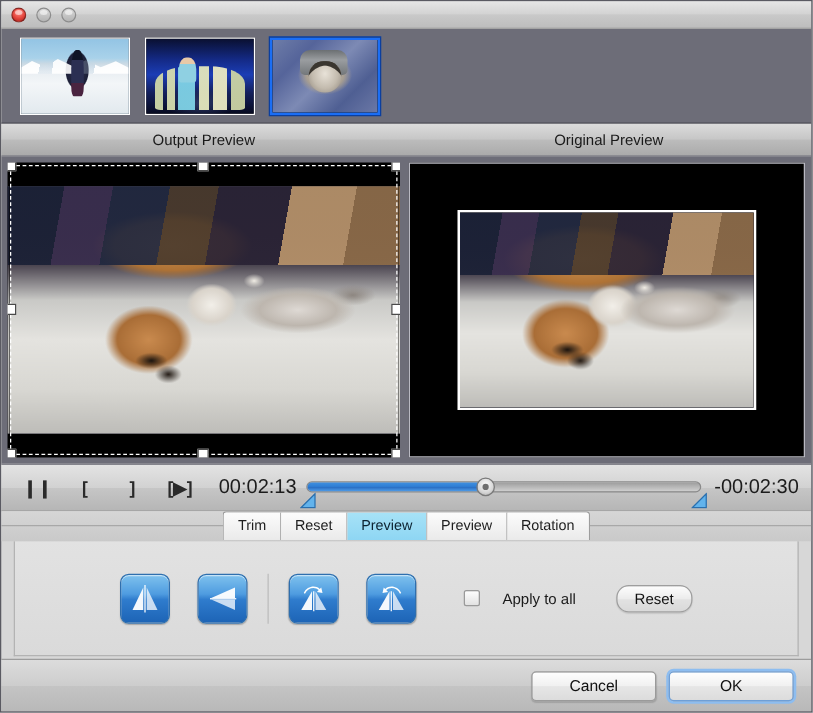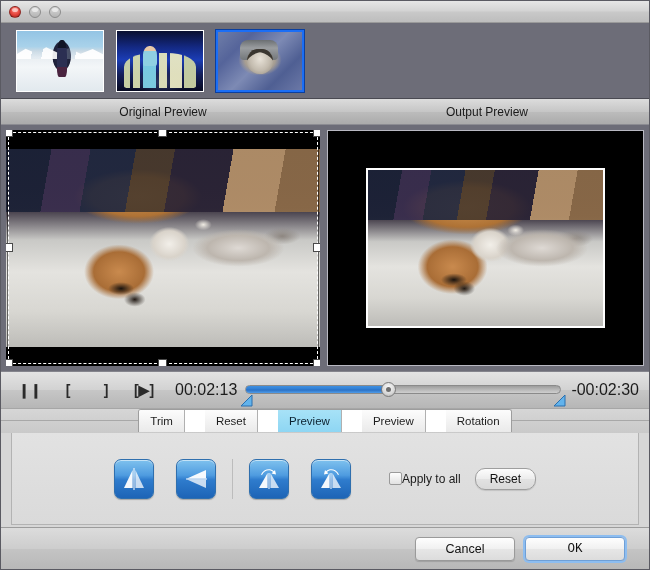--- a/index.html
+++ b/index.html
@@ -371,21 +371,20 @@
     display: flex;
     position: relative;
     z-index: 2;
     border: 1px solid #9d9d9d;
     border-bottom: none;
     border-radius: 3px 3px 0 0;
     overflow: hidden;
     background: #fff;
     height: 22px;
     box-shadow: 0 -1px 0 rgba(255,255,255,0.6) inset;
-    gap: 20px;
   }
   .tab {
     padding: 0 11px;
     height: 22px;
     display: flex;
     align-items: center;
     font-size: 11.5px;
     color: #1d1d1d;
     background: linear-gradient(to bottom, #fcfcfc 0%, #eaeaea 100%);
     border-right: 1px solid #b0b0b0;
@@ -431,21 +430,21 @@
   .rot-btn svg { display: block; }
   .vdiv {
     width: 1px;
     height: 40px;
     background: #bcbcbc;
     margin: 0 16px;
   }
   .apply-wrap {
     display: flex;
     align-items: center;
-    gap: 0;
+    gap: 18px;
     margin-left: 38px;
   }
   .chk {
     width: 13px; height: 13px;
     border-radius: 2px;
     border: 1px solid #9a9a9a;
     box-sizing: border-box;
     background: linear-gradient(to bottom, #fdfdfd 0%, #e2e2e2 100%);
     cursor: pointer;
   }
@@ -466,39 +465,38 @@
   .footer {
     position: absolute;
     left: 0; right: 0; bottom: 0;
     height: 42px;
     background: linear-gradient(to bottom, #dcdcdc 0%, #cdcdcd 50%, #c4c4c4 51%, #b8b8b8 100%);
     border-top: 1px solid #9c9c9c;
     box-sizing: border-box;
     display: flex;
     align-items: center;
     justify-content: flex-end;
-    padding-right: 24px;
+    padding-right: 14px;
     gap: 10px;
   }
   .fbtn {
     min-width: 66px;
     padding: 4px 16px;
     font-size: 12.5px;
     color: #111;
     text-align: center;
     border: 1px solid #9a9a9a;
     border-radius: 4px;
     background: linear-gradient(to bottom, #fefefe 0%, #f0f0f0 50%, #e6e6e6 51%, #dcdcdc 100%);
     box-shadow: 0 1px 1px rgba(0,0,0,0.15);
     cursor: pointer;
   }
   .fbtn.default {
     box-shadow: 0 0 0 2px #8dbdf0, 0 1px 1px rgba(0,0,0,0.15);
     border-color: #6f9fd6;
-    font-family: Liberation Mono, monospace;
   }
 </style>
 </head>
 <body>
 
 <div class="window">
 
   <div class="titlebar">
     <div class="traffic">
       <span class="light close"></span>
@@ -513,22 +511,22 @@
     </div>
     <div class="thumb">
       <div class="art art-stage"></div>
     </div>
     <div class="thumb selected">
       <div class="art art-kitten"></div>
     </div>
   </div>
 
   <div class="preview-head">
+    <div>Output Preview</div>
     <div>Original Preview</div>
-    <div>Output Preview</div>
   </div>
 
   <div class="previews">
     <div class="pane left">
       <div class="media-box">
         <div class="photo"></div>
         <div class="crop-sel">
           <span class="handle h-tl"></span>
           <span class="handle h-tc"></span>
           <span class="handle h-tr"></span>

